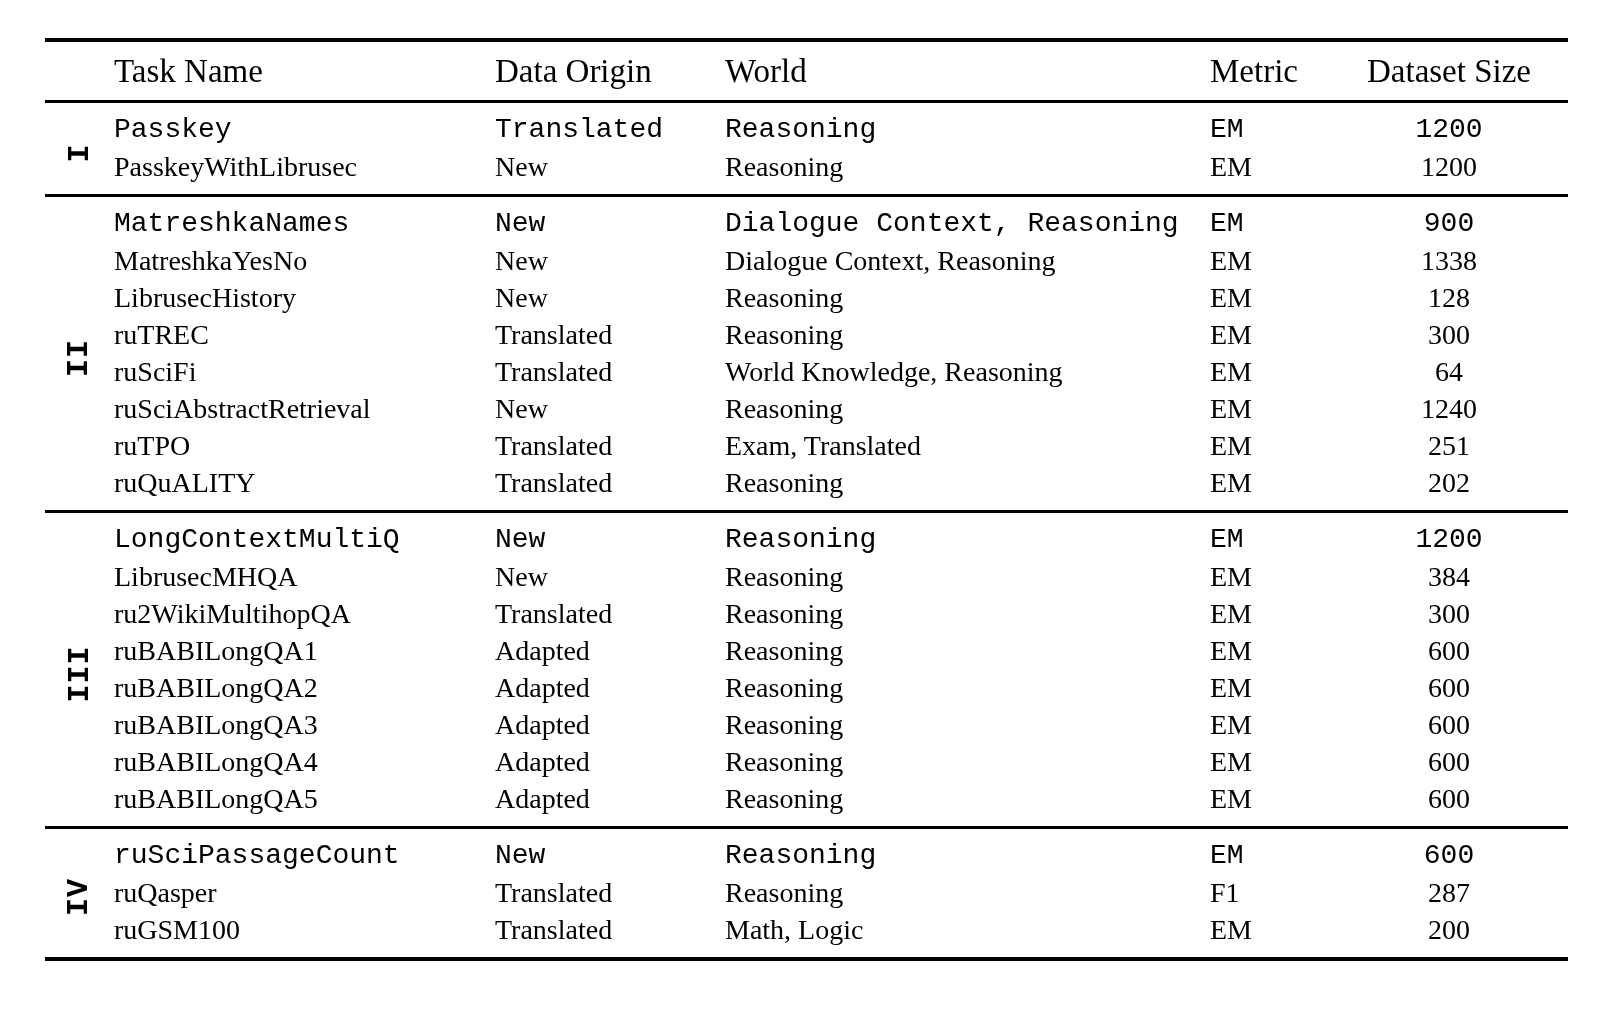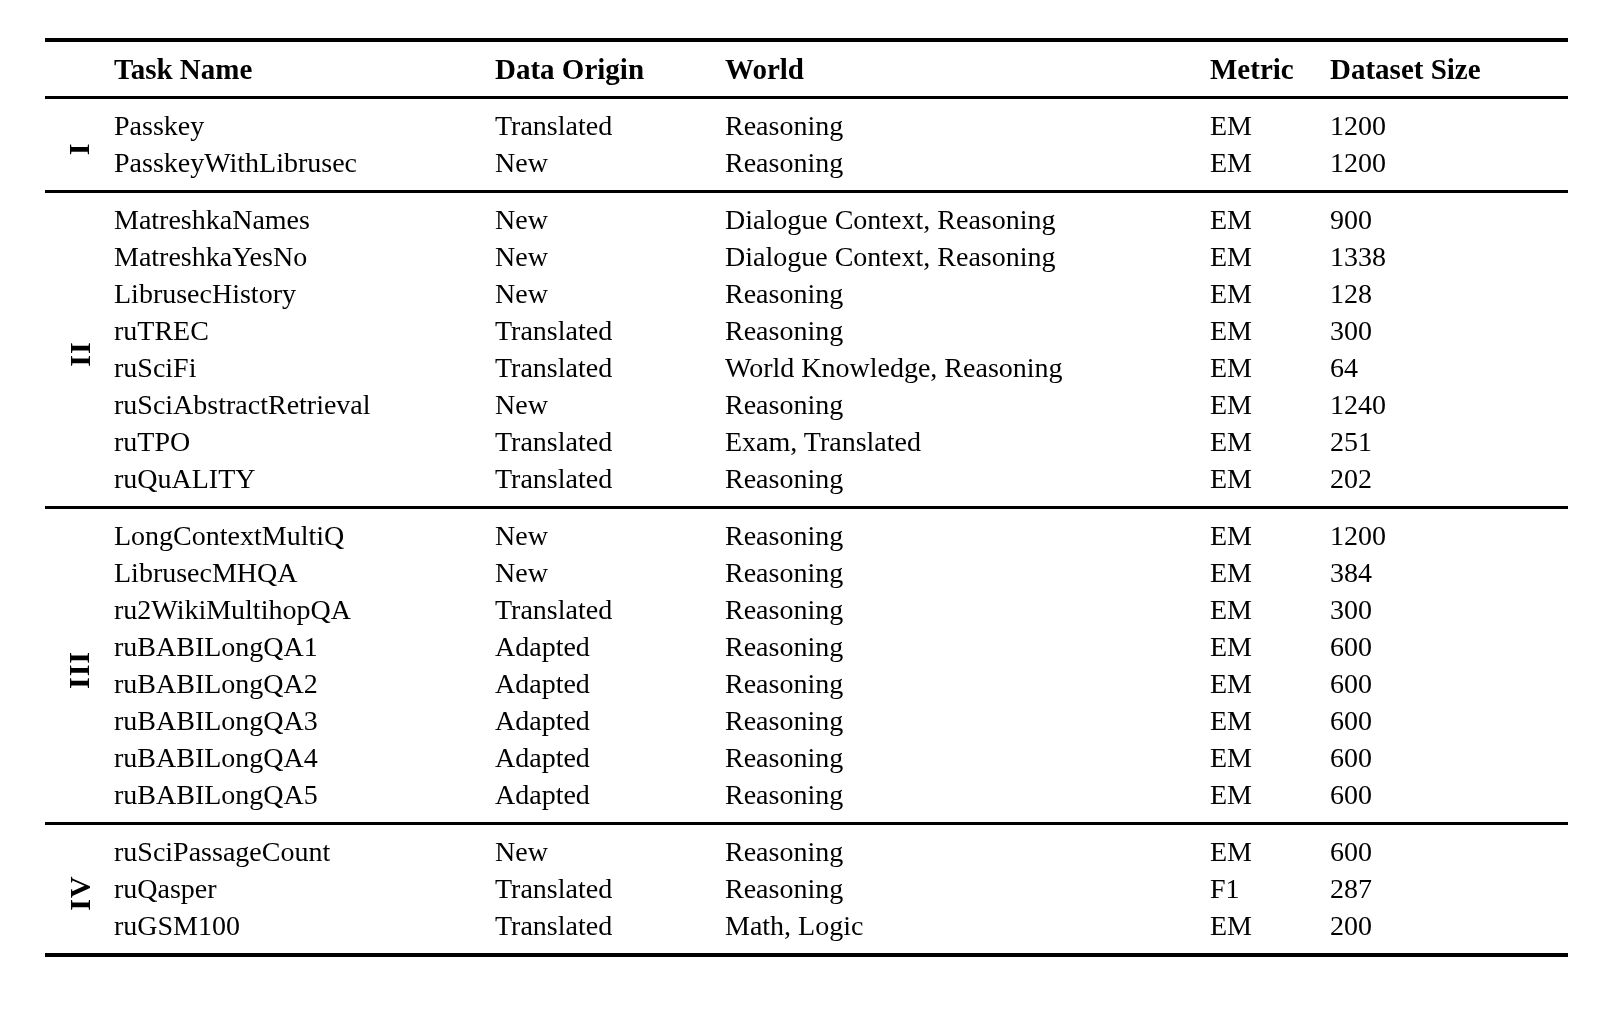--- a/index.html
+++ b/index.html
@@ -24,42 +24,42 @@
   }
   col.c-glabel { width: 69px; }
   col.c-task   { width: 381px; }
   col.c-origin { width: 230px; }
   col.c-skills { width: 485px; }
   col.c-metric { width: 120px; }
   col.c-size   { width: 238px; }
 
   thead tr { border-bottom: 3px solid #000; }
   thead th {
-    font-weight: bold;
-    font-size: 29px;
+    font-weight: normal;
+    font-size: 33px;
     text-align: left;
     padding: 11px 0 10px 0;
     white-space: nowrap;
   }
-  thead th.size-h { text-align: left; }
+  thead th.size-h { text-align: center; }
 
   tbody.group { border-bottom: 3px solid #000; }
 
   td {
     font-size: 28px;
     line-height: 37px;
     padding: 0;
     vertical-align: middle;
     white-space: nowrap;
   }
   tbody tr:first-child td,
-  tbody tr:first-child th { padding-top: 8px; }
+  tbody tr:first-child th { padding-top: 8px; font-family: Liberation Mono, monospace; }
   tbody tr:last-child td  { padding-bottom: 9px; }
 
-  td.c-size { }
+  td.c-size { text-align: center; }
 
   th.glabel {
     text-align: center;
     vertical-align: middle;
     padding: 0;
   }
   .rot {
     display: inline-block;
     transform: rotate(-90deg);
     transform-origin: center center;

